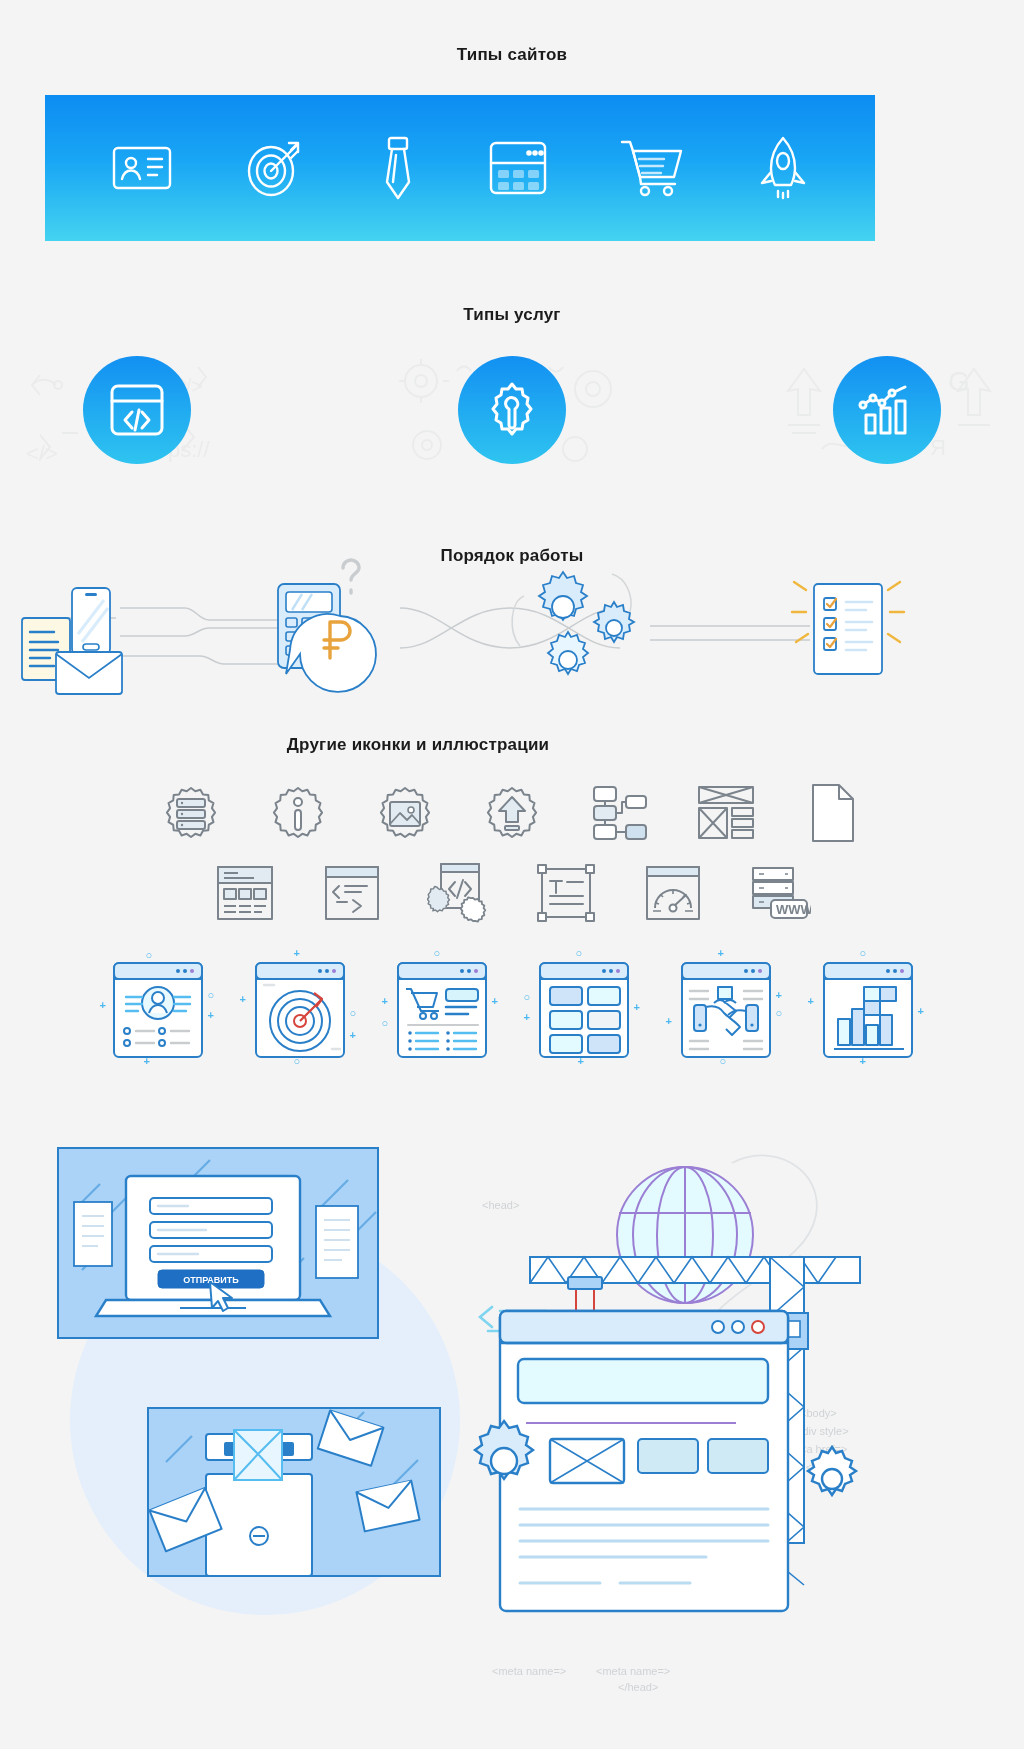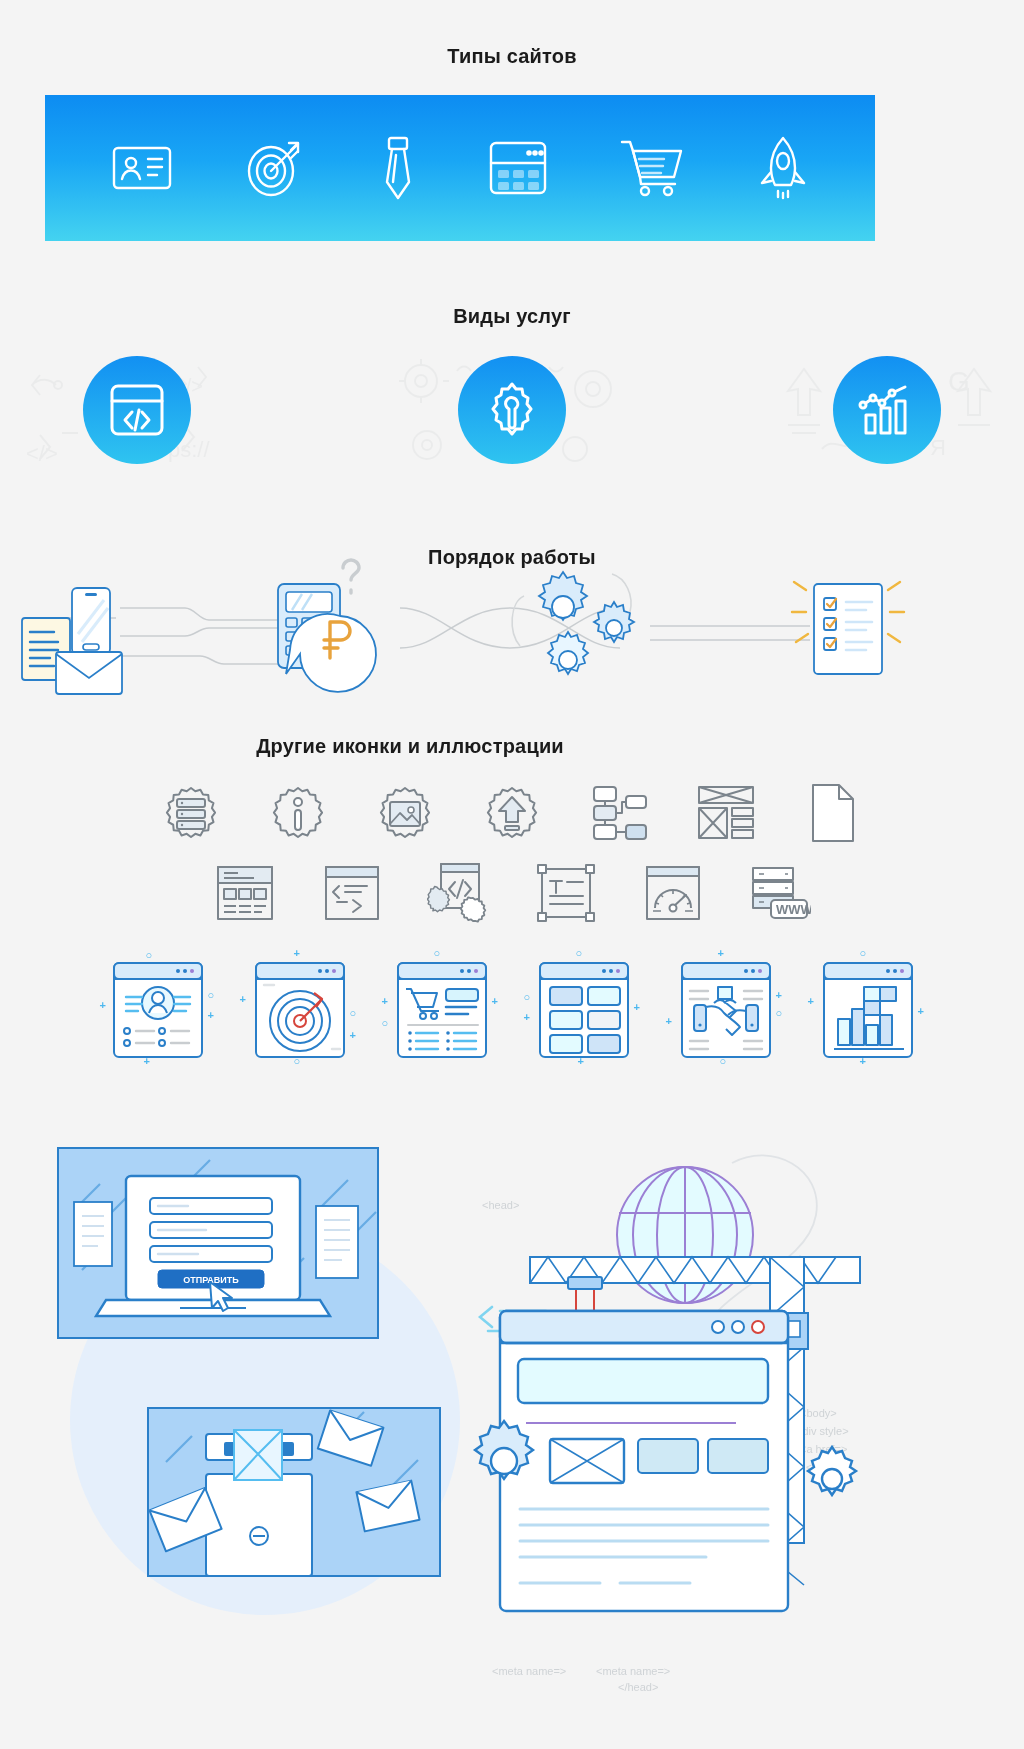--- a/index.html
+++ b/index.html
@@ -6,21 +6,21 @@
   body {
     width: 1024px;
     height: 1749px;
     background: #f4f4f4;
     font-family: "Liberation Sans", sans-serif;
     position: relative;
     overflow: hidden;
   }
   .section-title {
     text-align: center;
-    font-size: 20px;
+    font-size: 17px;
     font-weight: bold;
     color: #1b1b1b;
     letter-spacing: .2px;
   }
 
   
   .banner {
     position: absolute;
     left: 45px; top: 95px;
     width: 830px; height: 146px;
@@ -138,21 +138,21 @@
   <span>
     <svg width="54" height="66" viewBox="0 0 54 66" fill="none" stroke="#fff" stroke-width="2.4" stroke-linecap="round" stroke-linejoin="round">
       <path d="M27 3c8 9 12 19 12 30 0 8-2 13-4 17H19c-2-4-4-9-4-17 0-11 4-21 12-30z"></path>
       <ellipse cx="27" cy="26" rx="6" ry="8"></ellipse>
       <path d="M15 37L6 48l9-2M39 37l9 11-9-2"></path>
       <path d="M22 56v6M27 58v5M32 56v6"></path>
     </svg>
   </span>
 </div>
 
-<div class="section-title" style="position:absolute;left:0;top:305px;width:1024px;">Виды услуг</div>
+<div class="section-title" style="position:absolute;left:0;top:305px;width:1024px;">Типы услуг</div>
 
 <div class="services">
 
   <div class="service-item">
     <svg class="service-ghost" viewBox="0 0 230 130" fill="none" stroke="#e2e3e4" stroke-width="2">
       <path d="M10 40c8-8 18-6 24 0M18 30l-8 10 8 10"></path>
         <circle cx="36" cy="40" r="4"></circle>
       <path d="M150 25l14 14-14 14M176 22l8 10-8 10"></path>
       <path d="M18 90l10 12-10 12"></path>
         <path d="M40 88h16"></path>
@@ -287,21 +287,21 @@
       <rect x="824" y="82" width="12" height="12" rx="2"></rect>
     </g>
     <path d="M827 48l3 3 6-8M827 68l3 3 6-8M827 88l3 3 6-8" stroke="#e8a33d" stroke-width="2.2" fill="none" stroke-linecap="round" stroke-linejoin="round"></path>
     <path d="M846 46h26M846 54h20M846 66h26M846 74h20M846 86h26M846 94h20" stroke="#cfe6f9" stroke-width="2.6" stroke-linecap="round"></path>
     <g stroke="#f0b73f" stroke-width="2.4" stroke-linecap="round">
       <path d="M806 34l-12-8M806 56h-14M808 78l-12 8M888 34l12-8M890 56h14M888 78l12 8"></path>
     </g>
   </g>
 </svg>
 
-<div class="section-title" style="position:absolute;left:0;top:735px;width:820px;text-align:center;">Другие иконки и иллюстрации</div>
+<div class="section-title" style="position:absolute;left:8px;top:735px;width:820px;text-align:center;">Другие иконки и иллюстрации</div>
 
 <div class="icon-grid" style="top:780px;">
   <div class="icon-cell">
     <svg width="66" height="66" viewBox="0 0 66 66" fill="none" stroke="#7b848c" stroke-width="2" stroke-linejoin="round">
       <path d="M33 2l4.3 3.2 5.1-1.6 2.6 4.7 5.3.5.5 5.3 4.7 2.6-1.6 5.1L57.1 26l-3.2 4.3 1.6 5.1-4.7 2.6-.5 5.3-5.3.5-2.6 4.7-5.1-1.6L33 50l-4.3-3.1-5.1 1.6-2.6-4.7-5.3-.5-.5-5.3-4.7-2.6 1.6-5.1L8.9 26l3.2-4.2-1.6-5.1 4.7-2.6.5-5.3 5.3-.5 2.6-4.7 5.1 1.6z" transform="translate(0,6) scale(1,1.02)"></path>
       <rect x="19" y="19" width="28" height="8" rx="2" fill="#e3ebf2"></rect>
       <rect x="19" y="30" width="28" height="8" rx="2" fill="#e3ebf2"></rect>
       <rect x="19" y="41" width="28" height="8" rx="2" fill="#e3ebf2"></rect>
       <circle cx="24" cy="23" r="1.2" fill="#7b848c" stroke="none"></circle>
         <circle cx="24" cy="34" r="1.2" fill="#7b848c" stroke="none"></circle>

